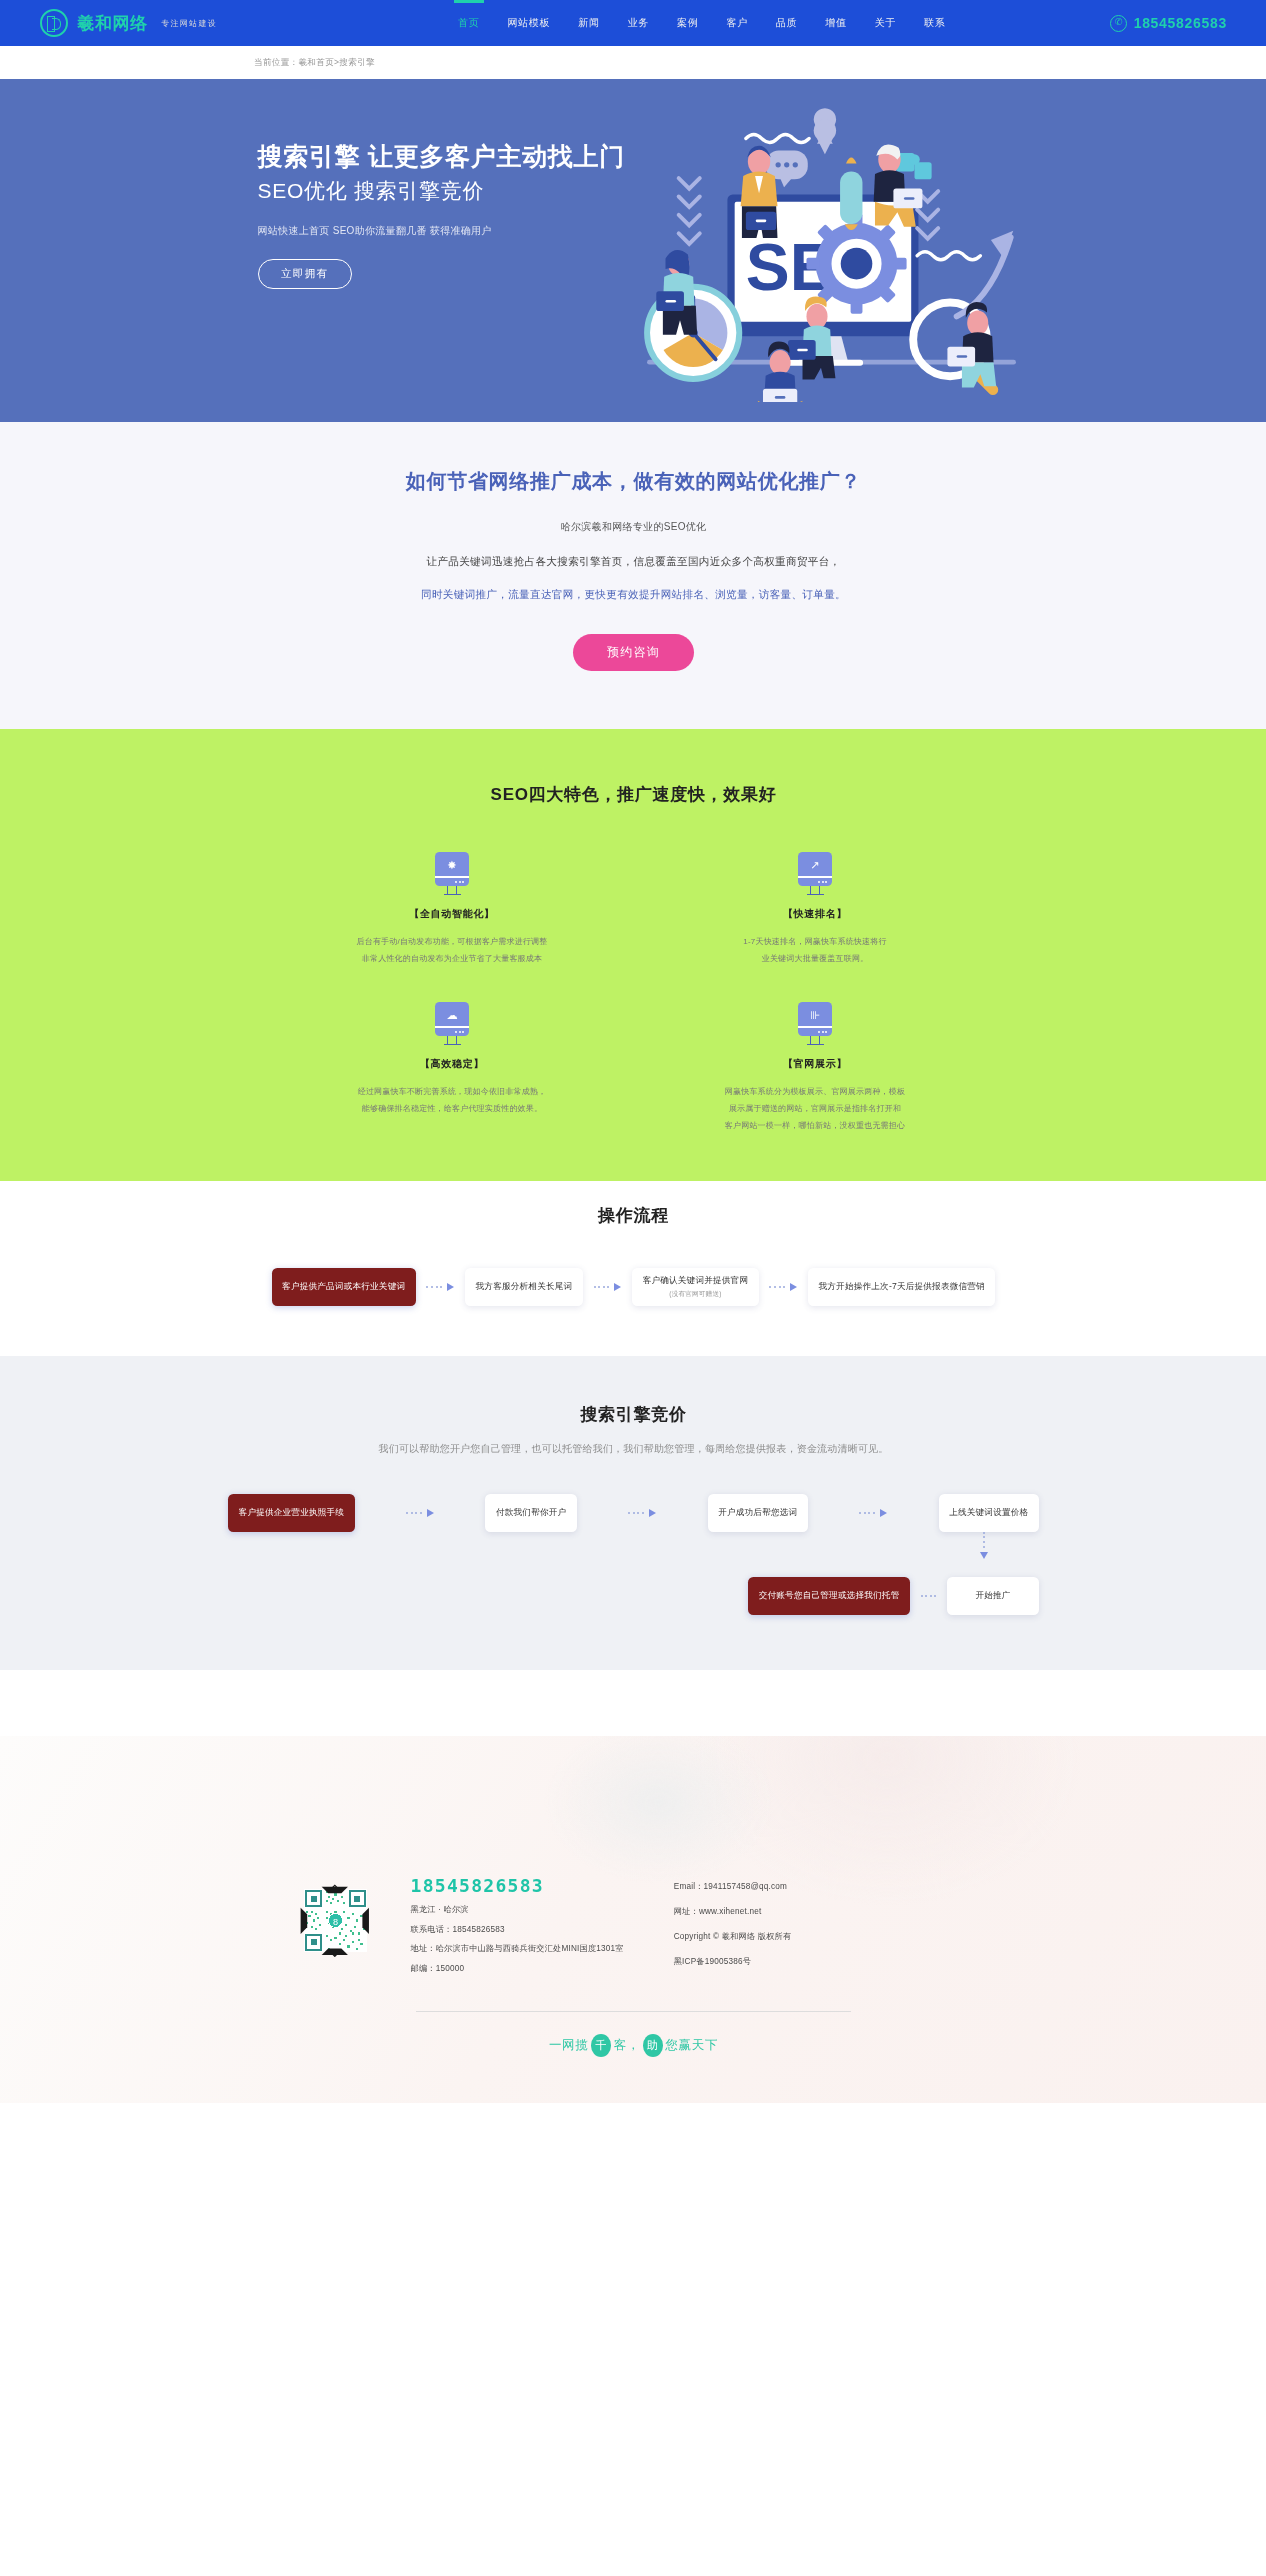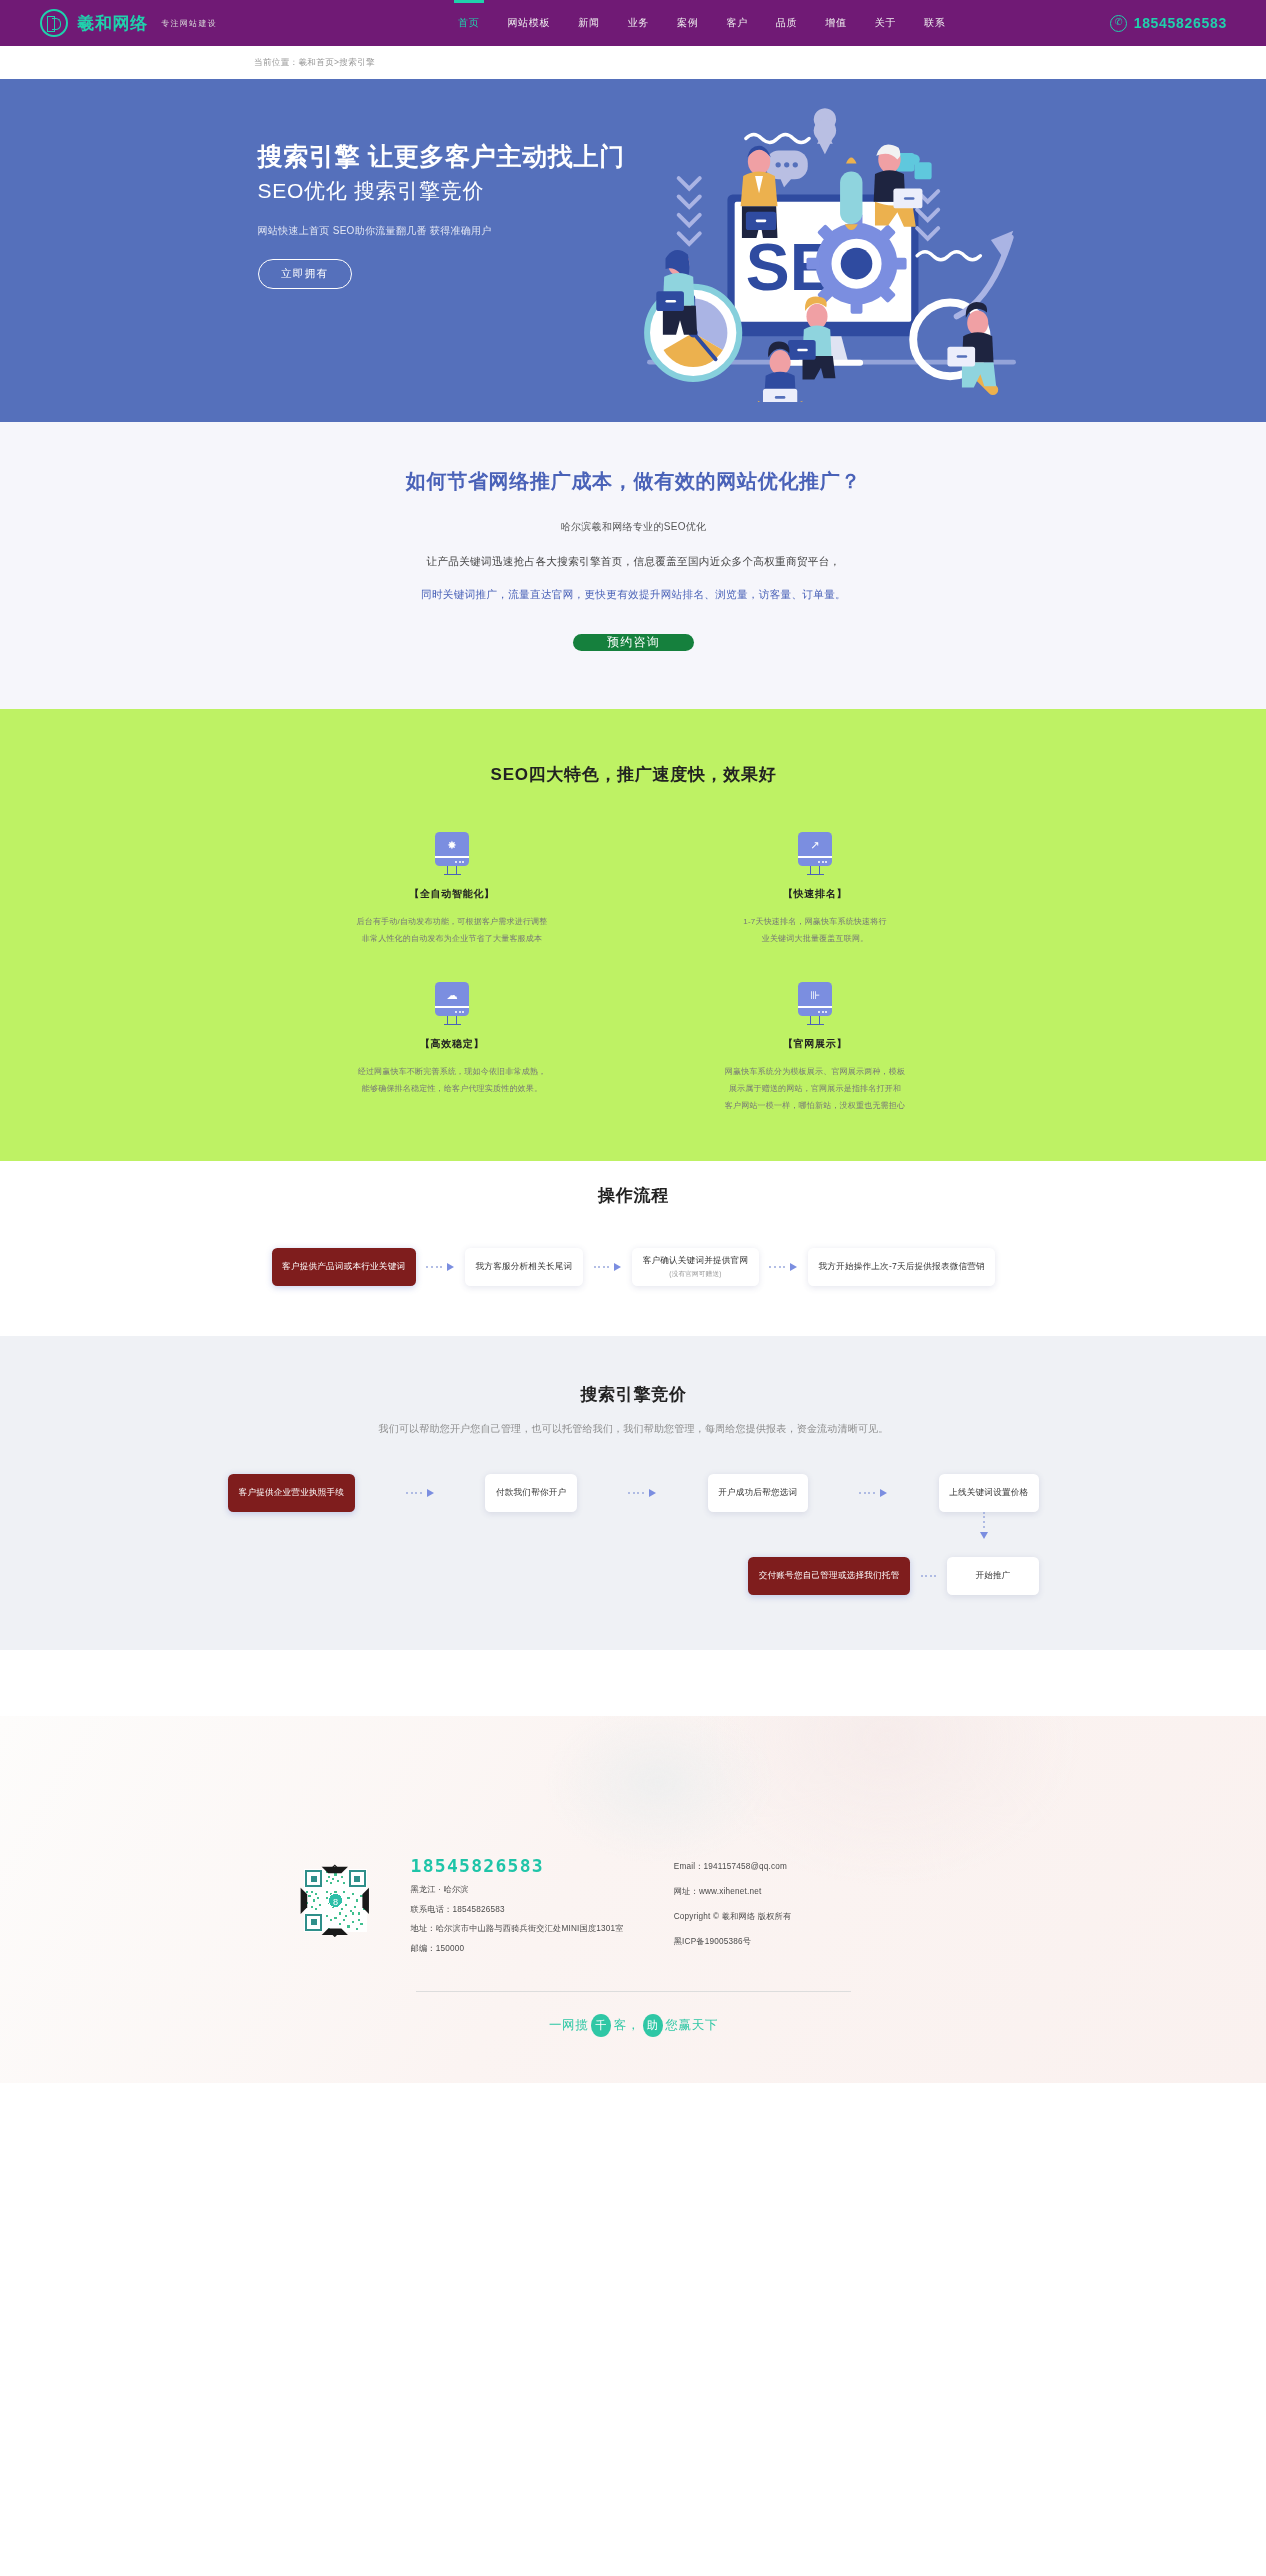--- a/index.html
+++ b/index.html
@@ -7,21 +7,21 @@
   body {
     font-family: "Liberation Sans", "DejaVu Sans", sans-serif;
     background: #ffffff;
     color: #333;
     -webkit-font-smoothing: antialiased;
   }
 
   
   .header {
     height: 46px;
-    background: #701a75;
+    background: #1d4ed8;
     display: flex;
     align-items: center;
     position: relative;
   }
   .logo-wrap {
     display: flex;
     align-items: center;
     margin-left: 40px;
     gap: 9.2px;
   }
@@ -213,26 +213,26 @@
   }
   .intro-p3 {
     margin-top: 18.5px;
     font-size: 10.6px;
     color: #4a62b8;
     letter-spacing: 0.3px;
   }
   .intro-cta {
     margin-top: 32px;
     display: inline-block;
-    background: #15803d;
+    background: #ec4899;
     color: #fff;
     border: none;
     border-radius: 20px;
     font-size: 12px;
-    padding: 0 34px;
+    padding: 10px 34px;
     cursor: pointer;
     letter-spacing: 1.3px;
     font-family: inherit;
   }
 
   
   .features {
     background: #bef264;
     padding: 54px 0 47px;
   }

